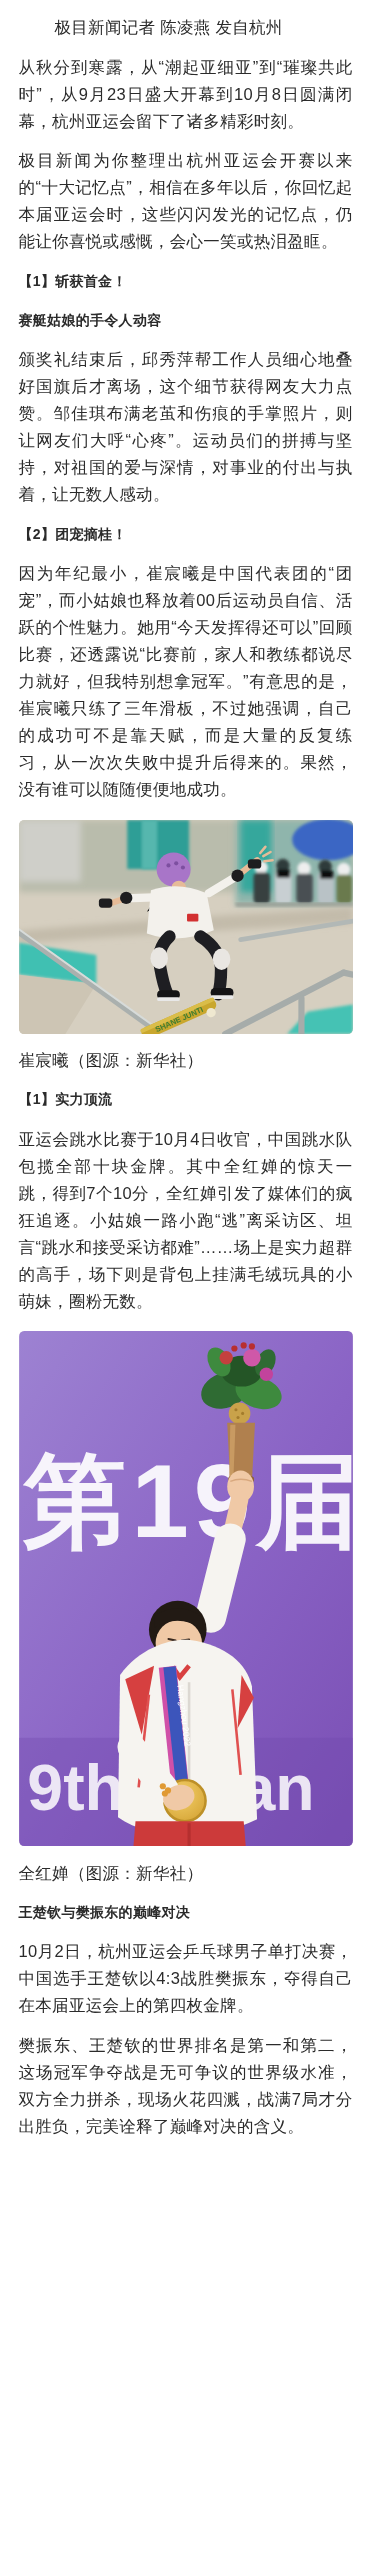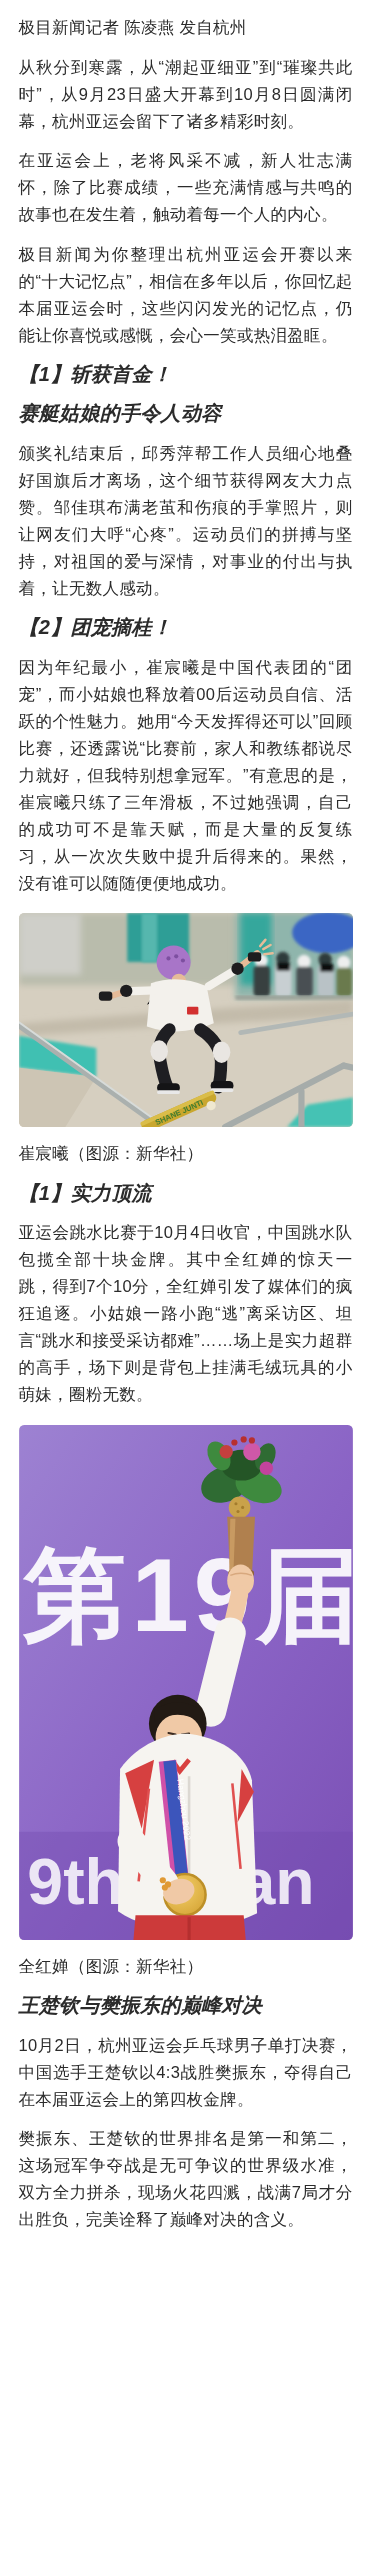--- a/index.html
+++ b/index.html
@@ -5,38 +5,37 @@
   html,body { margin:0; padding:0; }
   body {
     width:371px; height:2895px; background:#ffffff; overflow:hidden; position:relative;
     font-family:"Liberation Sans","DejaVu Sans",sans-serif; color:#2b2b2b;
   }
   .article { padding:14.4px 18.5px 0; }
   .block {
     font-size:16.5px; line-height:27px; margin:12.4px 0 0; text-align:justify;
     letter-spacing:0.3px; word-break:break-all;
   }
-  .byline { margin-top:0; }
-  .heading, .subheading { font-weight:700; font-size:20px;font-style:italic; }
+  .byline { margin-top:0;margin-left:36px; }
+  .heading, .subheading { font-weight:700; font-size:14px; }
   figure.photo {
     margin:16.5px 0 0; padding:0; width:334px; border-radius:5.2px; overflow:hidden;
     background:#eceae6;
   }
   figure.photo svg { display:block; }
   .caption { margin-top:13.4px; }
 </style>
 </head>
 <body>
 
 <div class="article">
 
   <p class="block byline">极目新闻记者 陈凌燕 发自杭州</p>
 
   <p class="block">从秋分到寒露，从“潮起亚细亚”到“璀璨共此时”，从9月23日盛大开幕到10月8日圆满闭幕，杭州亚运会留下了诸多精彩时刻。</p>
-  <p class="block">在亚运会上，老将风采不减，新人壮志满怀，除了比赛成绩，一些充满情感与共鸣的故事也在发生着，触动着每一个人的内心。</p>
   <p class="block">极目新闻为你整理出杭州亚运会开赛以来的“十大记忆点”，相信在多年以后，你回忆起本届亚运会时，这些闪闪发光的记忆点，仍能让你喜悦或感慨，会心一笑或热泪盈眶。</p>
 
   <p class="block heading">【1】斩获首金！</p>
   <p class="block subheading">赛艇姑娘的手令人动容</p>
   <p class="block">颁奖礼结束后，邱秀萍帮工作人员细心地叠好国旗后才离场，这个细节获得网友大力点赞。邹佳琪布满老茧和伤痕的手掌照片，则让网友们大呼“心疼”。运动员们的拼搏与坚持，对祖国的爱与深情，对事业的付出与执着，让无数人感动。</p>
 
   <p class="block heading">【2】团宠摘桂！</p>
   <p class="block">因为年纪最小，崔宸曦是中国代表团的“团宠”，而小姑娘也释放着00后运动员自信、活跃的个性魅力。她用“今天发挥得还可以”回顾比赛，还透露说“比赛前，家人和教练都说尽力就好，但我特别想拿冠军。”有意思的是，崔宸曦只练了三年滑板，不过她强调，自己的成功可不是靠天赋，而是大量的反复练习，从一次次失败中提升后得来的。果然，没有谁可以随随便便地成功。</p>
 
   <figure class="photo">

